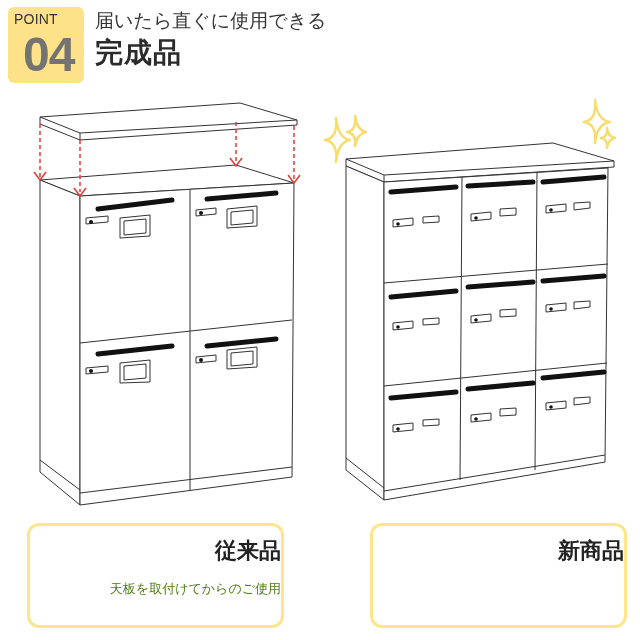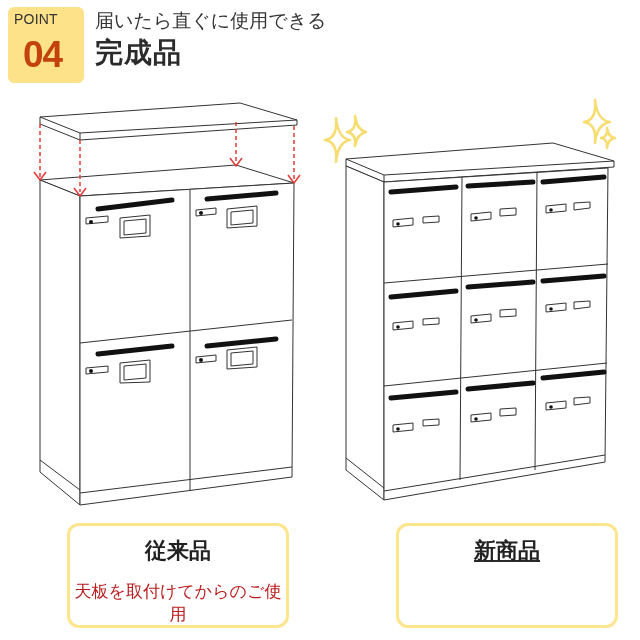--- a/index.html
+++ b/index.html
@@ -8,47 +8,46 @@
 
     .badge {
       position: absolute; left: 8px; top: 7px; width: 76px; height: 76px;
       background: #fde28a; border-radius: 6px;
     }
     .badge-label {
       position: absolute; left: 6px; top: 4px; font-size: 14px; letter-spacing: 0.2px;
       color: #333; font-family: "Liberation Sans", sans-serif;
     }
     .badge-num {
-      position: absolute; left: 15px; top: 20px; font-size: 37px; font-weight: bold;
-      color: #c2410c; font-family: "Liberation Sans", sans-serif; letter-spacing: -1px;
+      position: absolute; left: 15px; top: 20px; font-size: 48px; font-weight: bold;
+      color: #737373; font-family: "Liberation Sans", sans-serif; letter-spacing: -1px;
       line-height: 56px;
     }
     .subtitle {
       position: absolute; left: 95px; top: 8px; font-size: 19px; font-weight: normal; color: #333;
     }
     .title {
       position: absolute; left: 95px; top: 34px; font-size: 28px; font-weight: bold; color: #2b2b2b;
       letter-spacing: 1px;
     }
 
     .illus { position: absolute; left: 0; top: 90px; width: 640px; height: 420px; }
 
     .card {
-      position: absolute; top: 523px; width: 222px; height: 105px;
+      position: absolute; top: 523px; width: 257px; height: 105px;
       border: 3px solid #fde58e; border-radius: 12px; background: #fff;
-      text-align: center;
-      margin-left: 40px;
+      text-align: right;
     }
     .card-left { left: 27px; }
-    .card-right { left: 356px; text-decoration: underline; }
+    .card-right { left: 370px; }
     .card-title {
       display: block; margin-top: 10px; font-size: 22px; font-weight: bold; color: #222;
     }
     .card-desc {
-      display: block; margin-top: 14px; font-size: 17px; color: #b91c1c;
+      display: block; margin-top: 14px; font-size: 13px; color: #4d7c0f;
     }
   </style>
 </head>
 <body>
 
 <div class="badge">
   <span class="badge-label">POINT</span>
   <span class="badge-num">04</span>
 </div>
 <div class="subtitle">届いたら直ぐに使用できる</div>

